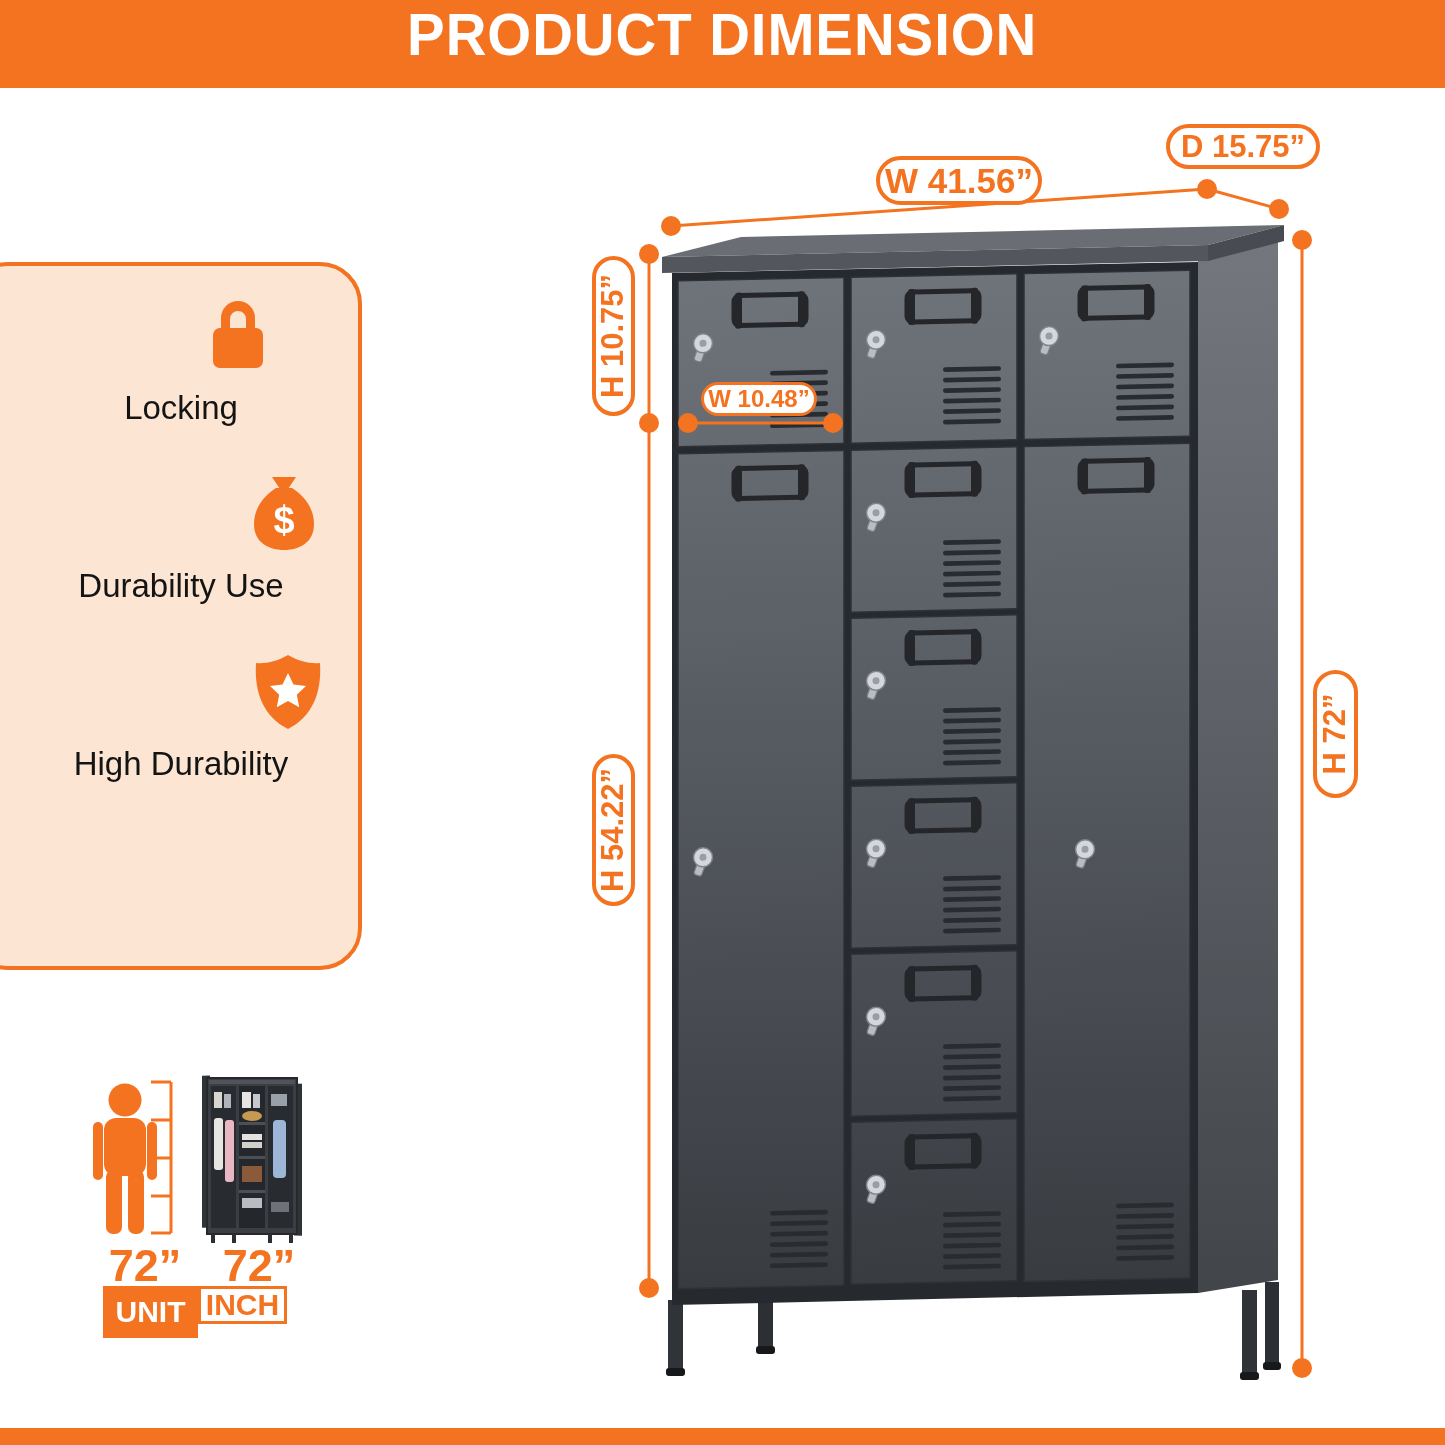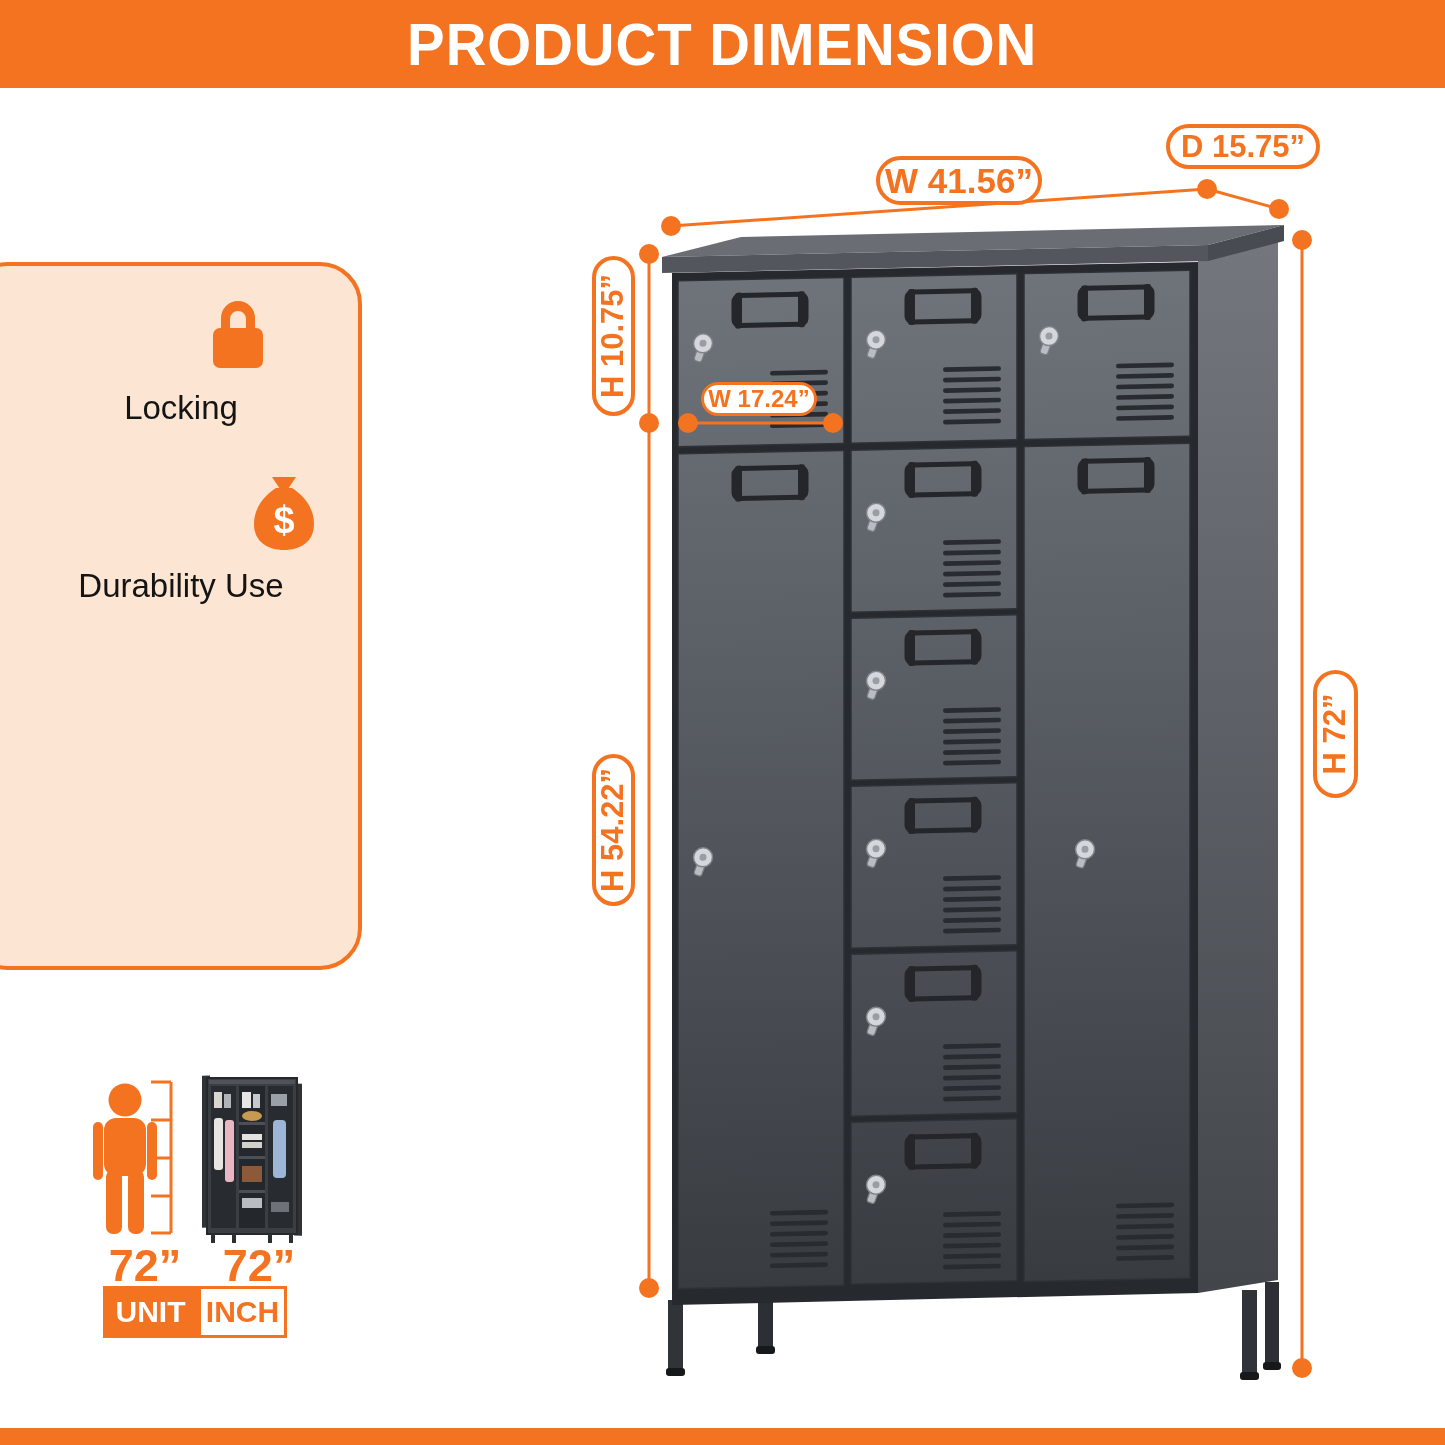--- a/index.html
+++ b/index.html
@@ -8,21 +8,21 @@
   #page {
     position:relative; width:1445px; height:1445px; margin:0 auto;
     background:#ffffff; overflow:hidden;
   }
   .accent-fill   { fill: var(--accent); }
   .accent-stroke { stroke: var(--accent); }
 
   
   .banner {
     position:absolute; left:0; top:0; width:1445px; height:88px;
-    background:var(--accent); display:flex; align-items:center; justify-content:center;
+    background:var(--accent); display:flex; align-items:flex-start; justify-content:center;
   }
   .banner h1 {
     color:#ffffff; font-size:60px; font-weight:800; letter-spacing:1px;
     transform:scaleX(.94); display:inline-block; white-space:nowrap;
   }
   .footer-bar {
     position:absolute; left:0; top:1428px; width:1445px; height:17px;
     background:var(--accent);
   }
 
@@ -61,21 +61,21 @@
     color:var(--accent); font-weight:700; font-size:45px; white-space:nowrap;
   }
   #person-height-label { left:80px;  top:1240px; }
   #locker-height-label { left:194px; top:1240px; }
   .unit-badge { position:absolute; left:103px; top:1286px; display:flex; }
   .unit-badge .u1 {
     width:95px; height:52px; background:var(--accent); border:3px solid var(--accent);
     color:#ffffff; font-size:30px; font-weight:700; display:flex; align-items:center; justify-content:center;
   }
   .unit-badge .u2 {
-    width:89px; height:52px; background:#ffffff; border:3px solid var(--accent);
+    width:89px; height:38px; background:#ffffff; border:3px solid var(--accent);
     color:var(--accent); font-size:30px; font-weight:700; display:flex; align-items:center; justify-content:center;
   }
 
   svg { position:absolute; display:block; }
 </style>
 </head>
 <body>
 
 <div id="page">
 
@@ -100,20 +100,29 @@
         <svg width="78" height="86" viewBox="0 0 78 86">
           <path class="accent-fill" d="M27 6 h24 l-8 12 h-8 Z"></path>
           <path class="accent-fill" d="M31 17 h16 c14 9 22 22 22 36 c0 18 -14 26 -30 26 c-16 0 -30 -8 -30 -26 c0 -14 8 -27 22 -36 Z"></path>
           <text x="39" y="62" text-anchor="middle" font-size="38" font-weight="bold" fill="#ffffff" font-family="Liberation Sans, sans-serif">$</text>
         </svg>
       </span>
       <span class="flabel">Durability Use</span>
     </div>
 
 
+    <div class="feature-item">
+      <span class="ficon">
+        <svg width="76" height="82" viewBox="0 0 76 82">
+          <path class="accent-fill" d="M38 4 C48 10 60 13 70 12 C72 42 62 66 38 78 C14 66 4 42 6 12 C16 13 28 10 38 4 Z"></path>
+          <path fill="#ffffff" d="M38 22 l5.5 11.5 12.5 1.6 -9.2 8.7 2.4 12.4 -11.2 -6.1 -11.2 6.1 2.4 -12.4 -9.2 -8.7 12.5 -1.6 Z"></path>
+        </svg>
+      </span>
+      <span class="flabel">High Durability</span>
+    </div>
   </div>
 
   <svg style="left:620px; top:140px;" width="720" height="1260" viewBox="0 0 720 1260">
     <defs>
       <linearGradient id="doorGrad" gradientUnits="userSpaceOnUse" x1="0" y1="0" x2="0" y2="1018">
         <stop offset="0" stop-color="#6f737a"></stop>
         <stop offset="0.35" stop-color="#5c6067"></stop>
         <stop offset="0.7" stop-color="#494d53"></stop>
         <stop offset="1" stop-color="#383b40"></stop>
       </linearGradient>
@@ -234,21 +243,21 @@
     </g>
   </svg>
 
   <div class="pill horiz" id="pill-w">
       <span>W 41.56”</span>
     </div>
   <div class="pill horiz" id="pill-d">
       <span>D 15.75”</span>
     </div>
   <div class="pill horiz" id="pill-w2">
-      <span>W 17.24”</span>
+      <span>W 10.48”</span>
     </div>
   <div class="pill vert" id="pill-h1">
       <span>H 10.75”</span>
     </div>
   <div class="pill vert" id="pill-h2">
       <span>H 54.22”</span>
     </div>
   <div class="pill vert" id="pill-h3">
       <span>H 72”</span>
     </div>

